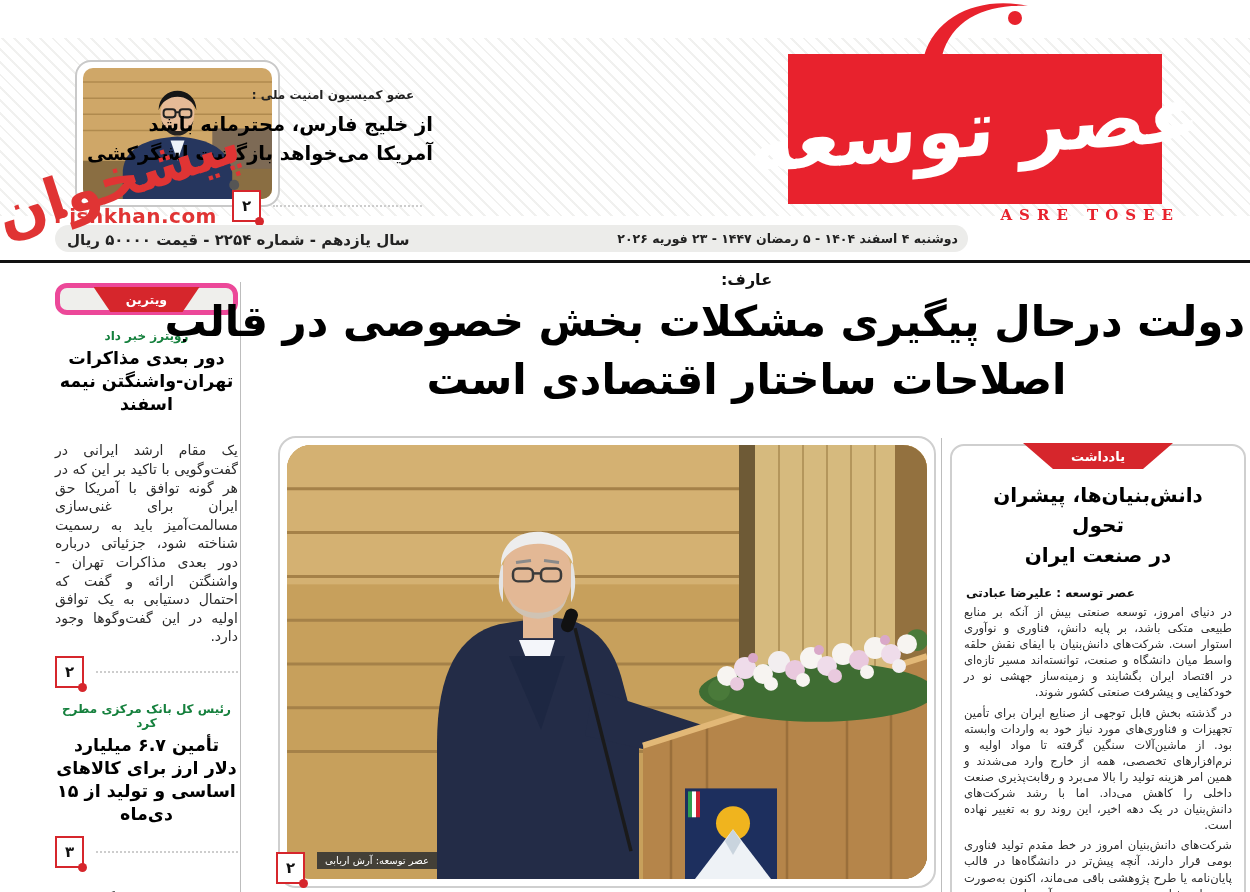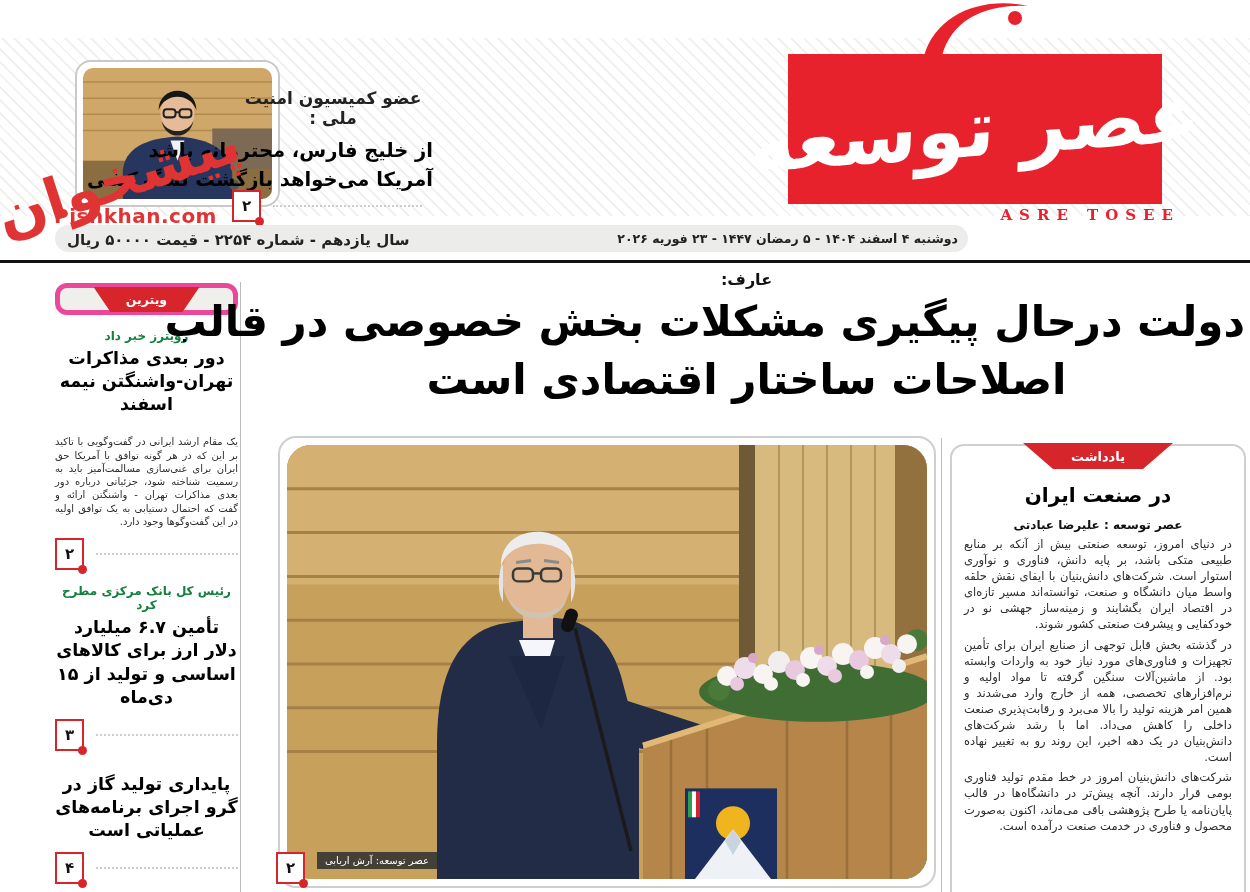--- a/index.html
+++ b/index.html
@@ -37,21 +37,21 @@
   }
   
   .tl-card{
     position:absolute;left:75px;top:60px;width:205px;height:147px;
     background:#fff;border:2px solid #c9c9c9;border-radius:16px;padding:6px;box-sizing:border-box;
   }
   .tl-photo{width:100%;height:100%;border-radius:10px;overflow:hidden;display:block;}
   .tl-text{
     position:absolute;left:233px;top:88px;width:200px;text-align:center;direction:rtl;
   }
-  .tl-kicker{font-size:17px;font-weight:bold;color:#222;margin-bottom:8px;}
+  .tl-kicker{font-size:12px;font-weight:bold;color:#222;margin-bottom:8px;}
   .tl-title{font-size:19.5px;font-weight:bold;line-height:1.5;color:#000;white-space:nowrap;}
   .tl-pagerow{position:absolute;left:232px;top:190px;width:190px;}
   
   .infobar{
     position:absolute;left:55px;top:225px;width:913px;height:27px;border-radius:14px;
     background:#ececea;
   }
   .issue-info{
     position:absolute;left:12px;top:6px;font-size:15px;font-weight:bold;direction:rtl;color:#222;white-space:nowrap;
   }
@@ -86,21 +86,21 @@
   .numbox::after{
     content:'';position:absolute;right:-5px;bottom:-6px;width:9px;height:9px;border-radius:50%;background:var(--red);
   }
   .dotline{flex:1;border-top:2px dotted #cdcdcd;margin-left:12px;}
   
   .sidebar{position:absolute;left:55px;top:283px;width:183px;direction:rtl;text-align:center;}
   .sb-divider{position:absolute;left:240px;top:282px;width:1px;height:610px;background:var(--line);}
   .sb-item{margin-top:10px;}
   .sb-kicker{font-size:12px;font-weight:bold;color:#15803d;margin:14px 0 4px;}
   .sb-title{font-size:17.5px;font-weight:bold;line-height:1.32;color:#000;}
-  .sb-body{font-size:10px;line-height:1.33;color:#2c2c2c;text-align:justify;margin-top:19px;}
+  .sb-body{font-size:14px;line-height:1.33;color:#2c2c2c;text-align:justify;margin-top:25px;}
   .sb-pagerow{margin:10px 0 2px;direction:ltr;}
   
   .lead{position:absolute;left:248px;top:270px;width:997px;text-align:center;direction:rtl;}
   .lead-kicker{font-size:16px;font-weight:bold;color:#111;margin-bottom:4px;}
   .lead-h{font-size:42px;font-weight:bold;color:#000;line-height:1.38;white-space:nowrap;letter-spacing:-.5px;}
   
   .photo-card{
     position:absolute;left:278px;top:436px;width:658px;height:452px;
     background:#fff;border:2px solid #cfcfcf;border-radius:18px;padding:7px;box-sizing:border-box;
   }
@@ -117,21 +117,21 @@
     border:2px solid #cfcfcf;border-radius:14px;box-sizing:border-box;background:#fff;
   }
   .note-badge{
     position:absolute;left:50%;top:-3px;transform:translateX(-50%);
     width:150px;height:26px;background:var(--red);
     clip-path:polygon(0 0,100% 0,80% 100%,20% 100%);
     color:#fff;font-size:13px;font-weight:bold;display:flex;align-items:center;justify-content:center;
   }
   .note-inner{padding:34px 12px 0;direction:rtl;}
   .note-title{font-size:20px;font-weight:bold;text-align:center;line-height:1.5;color:#000;}
-  .note-byline{font-size:12px;font-weight:bold;color:#111;margin:8px 2px 4px;text-align:center;}
+  .note-byline{font-size:12px;font-weight:bold;color:#111;margin:16px 2px 4px;text-align:left;}
   .note-body p{font-size:11.5px;line-height:1.4;color:#2c2c2c;text-align:justify;margin:0 0 4px;text-indent:0;}
 </style>
 </head>
 <body>
 
 <div class="page">
 
   <div class="hatch"></div>
 
   <div class="masthead-box">
@@ -328,20 +328,21 @@
       </svg>
       <span class="photo-caption">عصر توسعه: آرش اربابی</span>
     </div>
     <span class="numbox photo-numbox">۲</span>
   </div>
 
   <div class="note-divider"></div>
   <div class="note-card">
     <span class="note-badge">یادداشت</span>
     <div class="note-inner">
+      <div class="note-title">دانش‌بنیان‌ها، پیشران تحول</div>
       <div class="note-title">در صنعت ایران</div>
       <div class="note-byline">عصر توسعه : علیرضا عبادتی</div>
       <div class="note-body">
         <p>در دنیای امروز، توسعه صنعتی بیش از آنکه بر منابع طبیعی متکی باشد، بر پایه دانش، فناوری و نوآوری استوار است. شرکت‌های دانش‌بنیان با ایفای نقش حلقه واسط میان دانشگاه و صنعت، توانسته‌اند مسیر تازه‌ای در اقتصاد ایران بگشایند و زمینه‌ساز جهشی نو در خودکفایی و پیشرفت صنعتی کشور شوند.</p>
         <p>در گذشته بخش قابل توجهی از صنایع ایران برای تأمین تجهیزات و فناوری‌های مورد نیاز خود به واردات وابسته بود. از ماشین‌آلات سنگین گرفته تا مواد اولیه و نرم‌افزارهای تخصصی، همه از خارج وارد می‌شدند و همین امر هزینه تولید را بالا می‌برد و رقابت‌پذیری صنعت داخلی را کاهش می‌داد. اما با رشد شرکت‌های دانش‌بنیان در یک دهه اخیر، این روند رو به تغییر نهاده است.</p>
         <p>شرکت‌های دانش‌بنیان امروز در خط مقدم تولید فناوری بومی قرار دارند. آنچه پیش‌تر در دانشگاه‌ها در قالب پایان‌نامه یا طرح پژوهشی باقی می‌ماند، اکنون به‌صورت محصول و فناوری در خدمت صنعت درآمده است.</p>
 
       </div>
     </div>
   </div>

